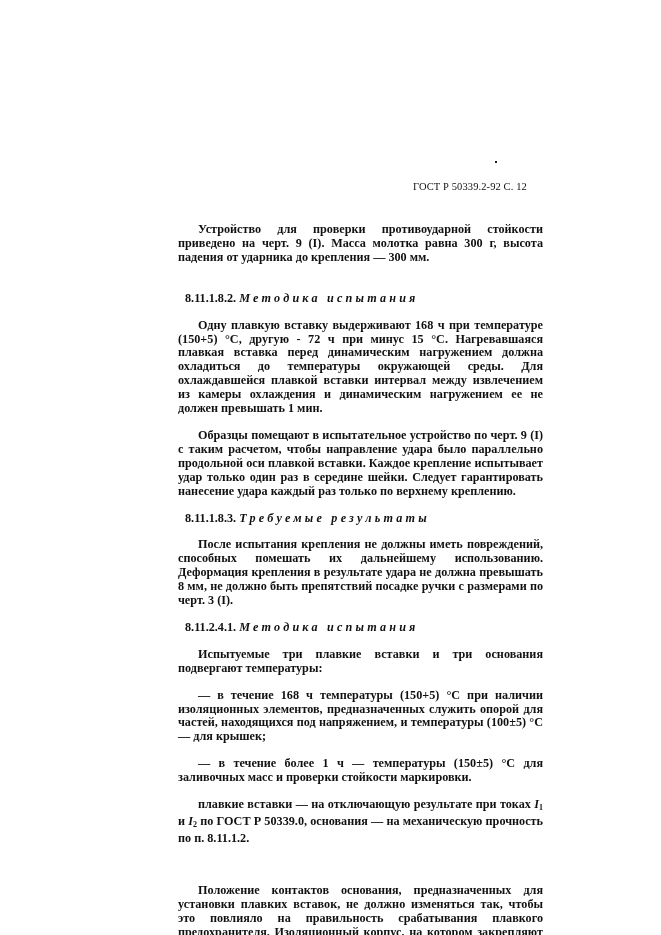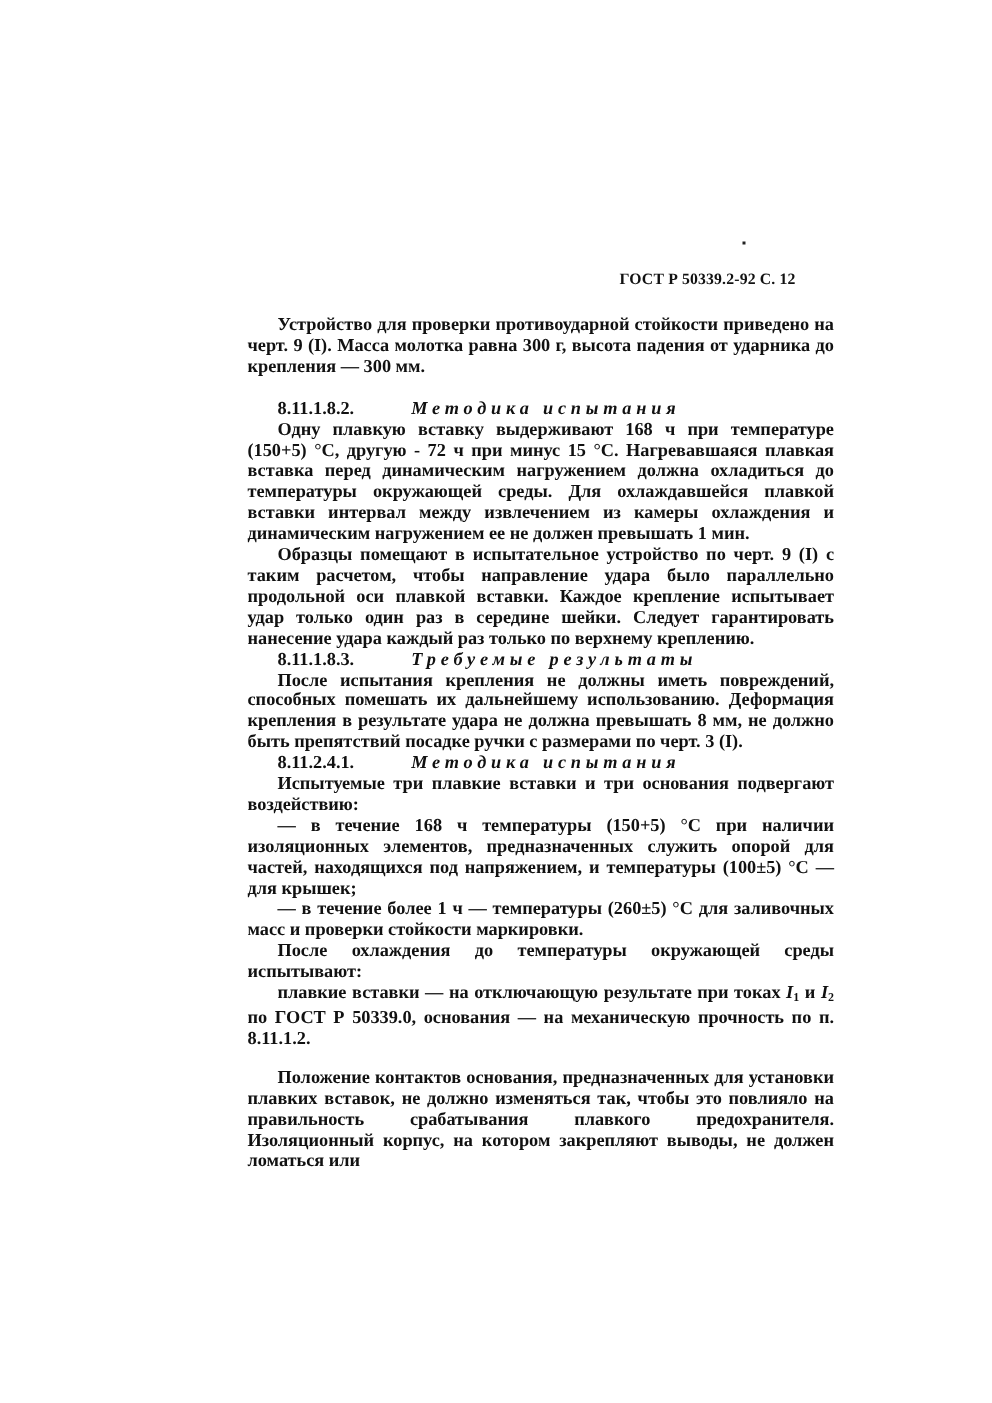--- a/index.html
+++ b/index.html
@@ -1,25 +1,25 @@
 <!DOCTYPE html>
 <html><head>
   <meta charset="utf-8">
   <style>
     html, body { margin: 0; padding: 0; background: #ffffff; }
     body { width: 661px; height: 935px; position: relative; overflow: hidden;
       font-family: "Liberation Serif", "DejaVu Serif", serif; color: #111; }
     .dot { position: absolute; left: 495px; top: 161px; width: 2px; height: 2px; background: #222; }
-    .header { position: absolute; left: 413px; top: 181px; font-size: 10.5px; font-weight: bold; letter-spacing: 0.1px; }
+    .header { position: absolute; left: 413px; top: 181px; font-size: 10.5px; font-weight: normal; letter-spacing: 0.1px; }
     .page { position: absolute; left: 165px; top: 210px; width: 391px; font-size: 12.2px; line-height: 13.9px; font-weight: bold; }
-    .p { text-align: justify; text-indent: 20px; margin: 0; }
+    .p { text-align: justify; text-indent: 20px; margin: 13px; }
     .gap { height: 14px; }
     .gap2 { height: 12px; }
     .sec { margin: 0; text-indent: 20px; }
-    .spaced { font-style: italic; letter-spacing: 3.2px; margin-left: 35px; }
+    .spaced { font-style: italic; letter-spacing: 3.2px; }
     .ital { font-style: italic; }
     .sub { font-size: 8px; vertical-align: -2px; }
   </style>
 </head>
 <body>
 
 <div class="dot"></div>
 
 <div class="header">
   <span>ГОСТ Р 50339.2-92</span>
@@ -41,23 +41,22 @@
     <span>8.11.1.8.3.</span>
     <span class="spaced">Требуемые результаты</span>
   </p>
   <p class="p">После испытания крепления не должны иметь повреждений, способных помешать их дальнейшему использованию. Деформация крепления в результате удара не должна превышать 8 мм, не должно быть препятствий посадке ручки с размерами по черт. 3 (I).</p>
 
 
   <p class="sec">
     <span>8.11.2.4.1.</span>
     <span class="spaced">Методика испытания</span>
   </p>
-  <p class="p">Испытуемые три плавкие вставки и три основания подвергают воздействию:</p>
+  <p class="p">Испытуемые три плавкие вставки и три основания подвергают температуры:</p>
   <p class="p">— в течение 168 ч температуры (150+5) °С при наличии изоляционных элементов, предназначенных служить опорой для частей, находящихся под напряжением, и температуры (100±5) °С — для крышек;</p>
-  <p class="p">— в течение более 1 ч — температуры (260±5) °С для заливочных масс и проверки стойкости маркировки.</p>
-  <p class="p">После охлаждения до температуры окружающей среды испытывают:</p>
+  <p class="p">— в течение более 1 ч — температуры (150±5) °С для заливочных масс и проверки стойкости маркировки.</p>
   <p class="p">
     <span>плавкие вставки — на отключающую результате при токах </span><span class="ital">I</span><span class="sub">1</span><span> и </span><span class="ital">I</span><span class="sub">2</span><span> по ГОСТ Р 50339.0, основания — на механическую прочность по п. 8.11.1.2.</span>
   </p>
   <div class="gap2"></div>
 
   <p class="p">Положение контактов основания, предназначенных для установки плавких вставок, не должно изменяться так, чтобы это повлияло на правильность срабатывания плавкого предохранителя. Изоляционный корпус, на котором закрепляют выводы, не должен ломаться или</p>
 </div>
 
 </body></html>

